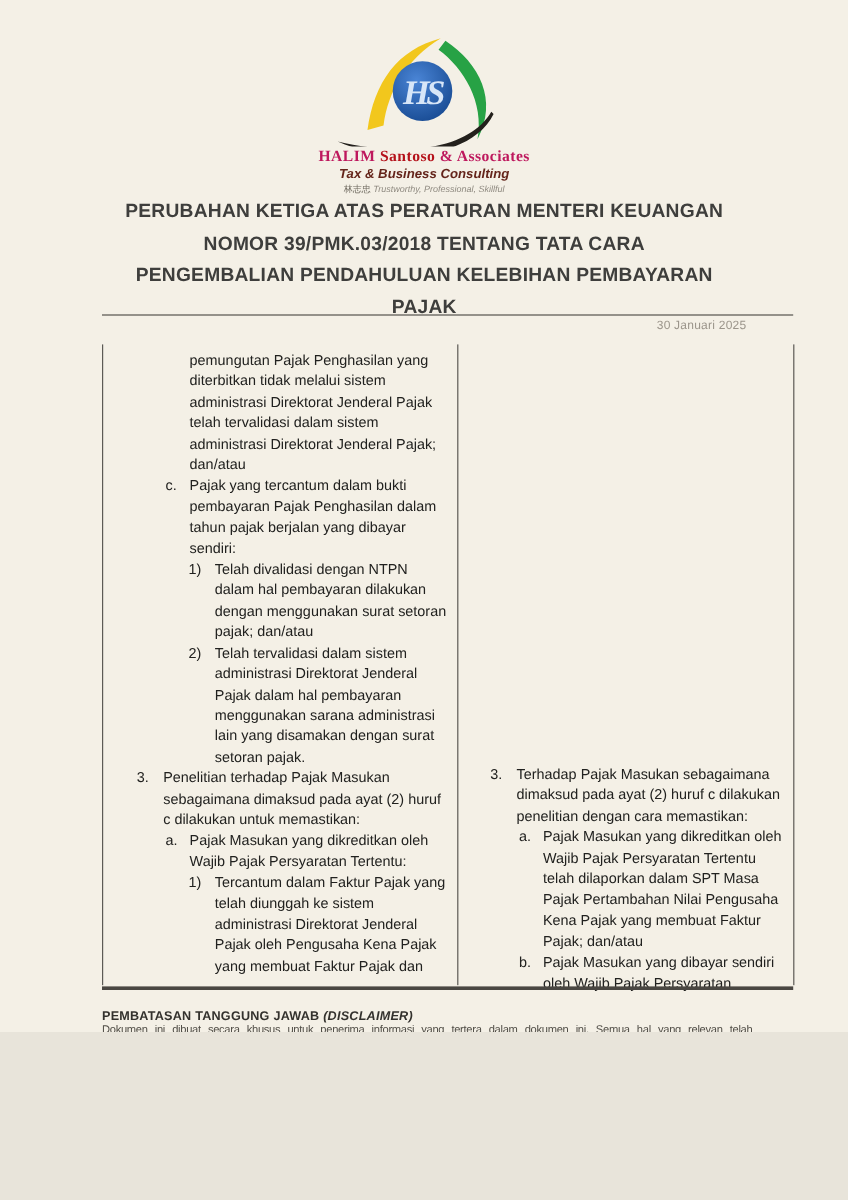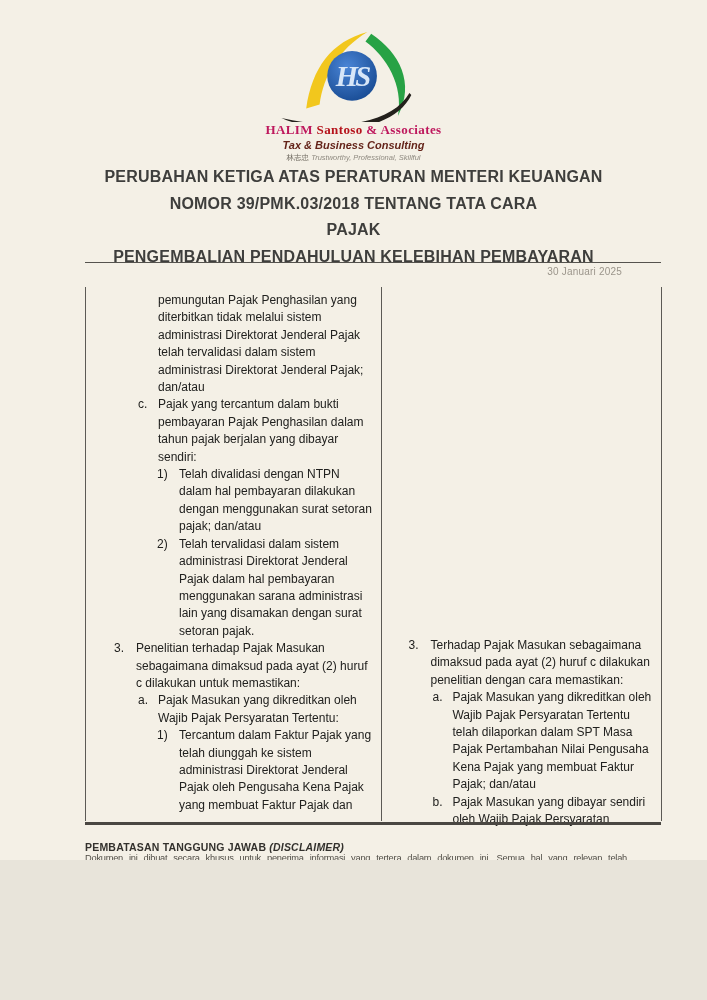--- a/index.html
+++ b/index.html
@@ -84,22 +84,22 @@
     </svg>
     <div class="company-name"><span class="blue">HALIM </span><span class="red">Santoso</span><span class="blue"> &amp; Associates</span></div>
     <div class="company-tagline">Tax &amp; Business Consulting</div>
     <div class="company-motto"><span class="cn">林志忠</span> <span class="en">Trustworthy, Professional, Skillful</span></div>
   </div>
 
   <div class="title-block">
 
   <div class="title-line">PERUBAHAN KETIGA ATAS PERATURAN MENTERI KEUANGAN</div>
       <div class="title-line">NOMOR 39/PMK.03/2018 TENTANG TATA CARA</div>
+      <div class="title-line">PENGEMBALIAN PENDAHULUAN KELEBIHAN PEMBAYARAN</div>
       <div class="title-line">PAJAK</div>
-      <div class="title-line">PENGEMBALIAN PENDAHULUAN KELEBIHAN PEMBAYARAN</div>
     </div>
   <div class="title-rule"></div>
   <div class="doc-date">30 Januari 2025</div>
 
   <div class="cols">
     <div class="col col-left">
 
     <div class="li lvl2">
           <span class="marker"></span>
           <span class="txt">pemungutan Pajak Penghasilan yang diterbitkan tidak melalui sistem administrasi Direktorat Jenderal Pajak telah tervalidasi dalam sistem administrasi Direktorat Jenderal Pajak; dan/atau</span>

